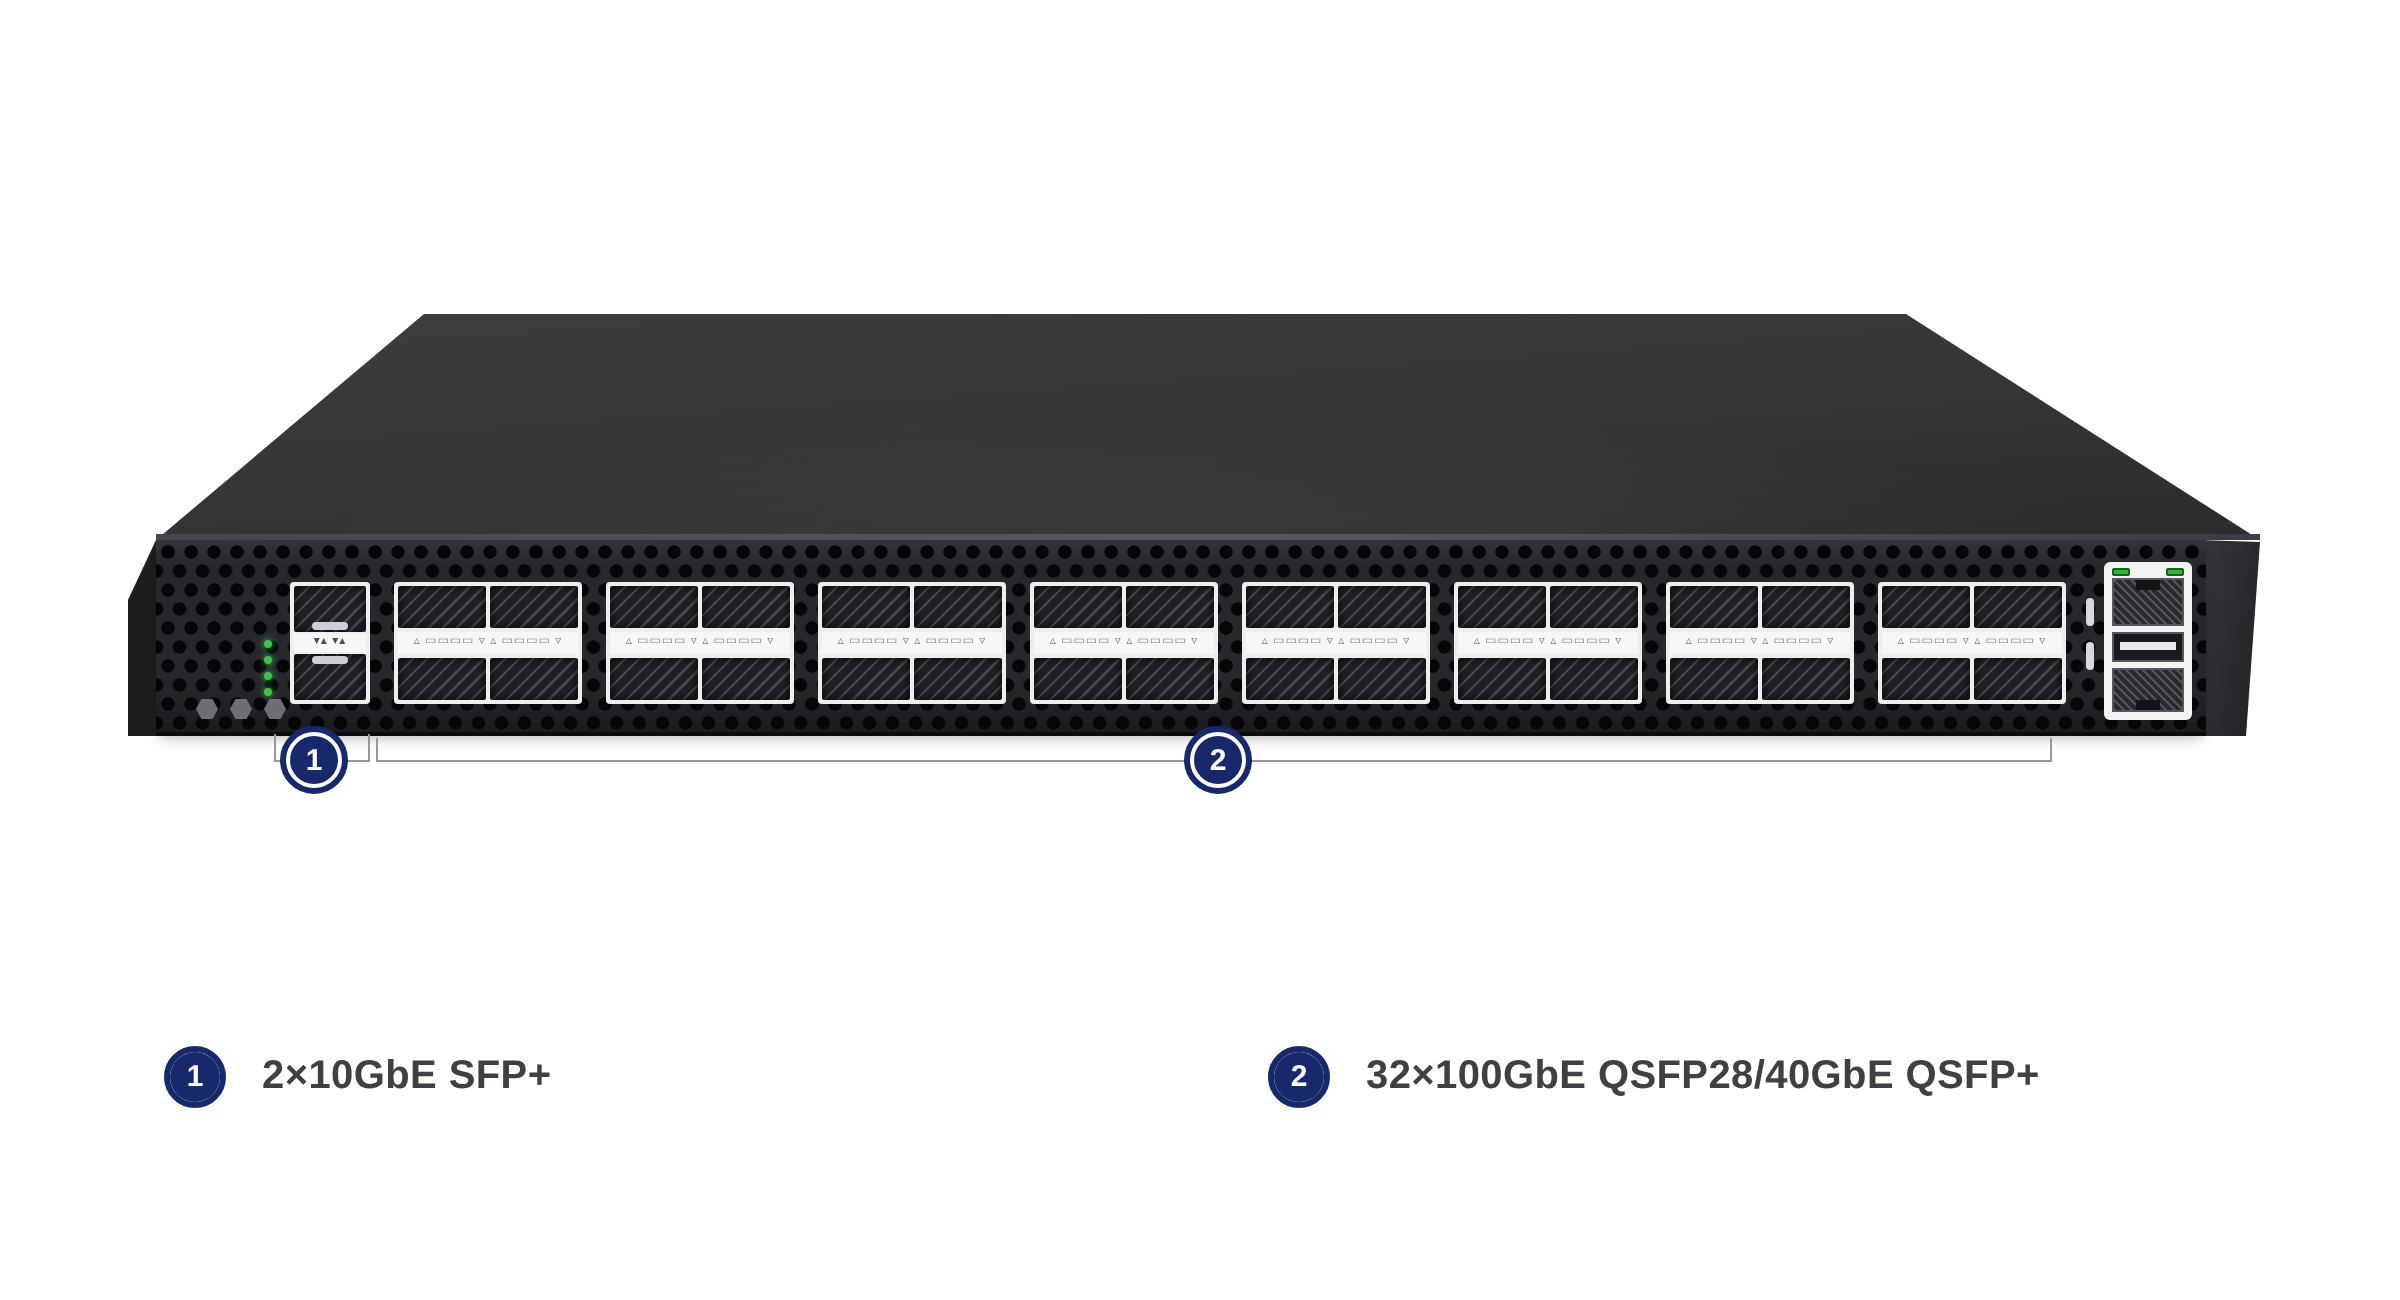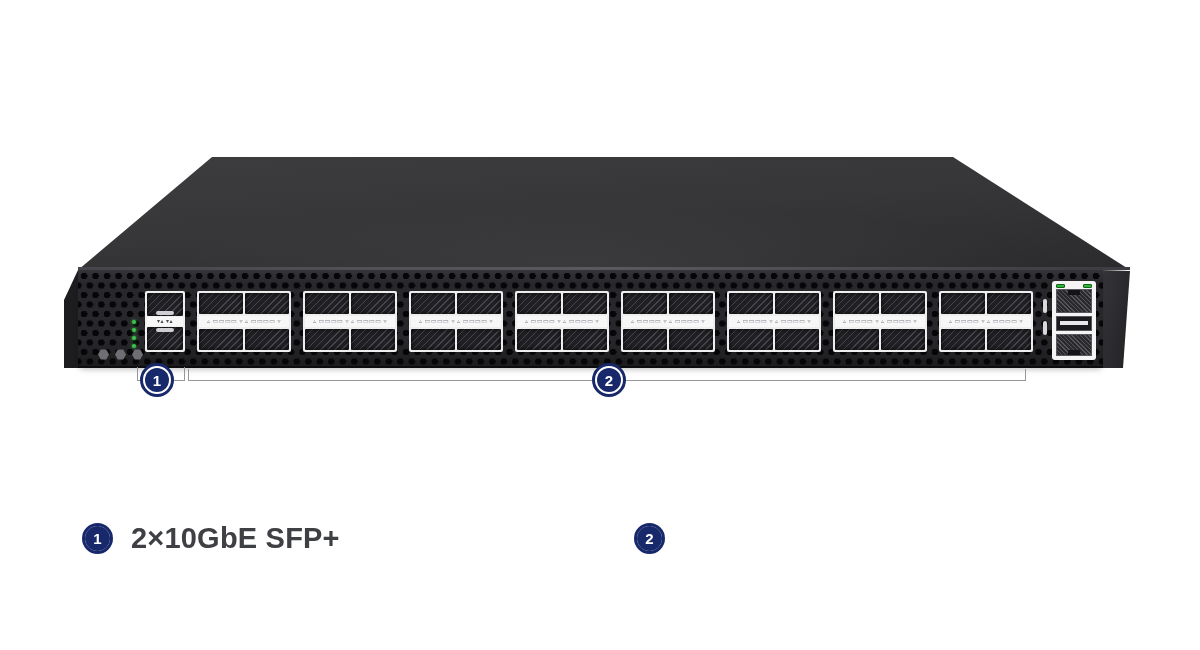--- a/index.html
+++ b/index.html
@@ -111,21 +111,21 @@
     display:flex; align-items:center; justify-content:center; font-weight:bold;
   }
   .marker-inner { width:24px; height:24px; font-size:15px; }
 
   
   .legend-item { position:absolute; top:519px; height:38px; display:flex; align-items:center; gap:18px; }
   .legend-item.li1 { left:82px; } .legend-item.li2 { left:634px; }
   .badge { width:31px; height:31px; border:3px solid #18296b; border-radius:50%;
     background:#ffffff; display:flex; align-items:center; justify-content:center; flex:0 0 auto; }
   .badge-inner { width:25px; height:25px; font-size:15px; }
-  .legend-label { font-size:29px; font-weight:bold; color:#3f4043; letter-spacing:0.2px; white-space:nowrap; }
+  .legend-label { font-size:20px; font-weight:bold; color:#3f4043; letter-spacing:0.2px; white-space:nowrap; }
 </style>
 </head>
 <body>
 
 <div class="scene">
 
   <div class="top-face"></div>
   <div class="front-bevel"></div>
   <div class="left-face"></div>
   <div class="right-face"></div>
@@ -246,15 +246,16 @@
   <div class="legend-item li1">
     <div class="badge">
       <span class="badge-inner">1</span>
     </div>
     <span class="legend-label">2×10GbE SFP+</span>
   </div>
   <div class="legend-item li2">
     <div class="badge">
       <span class="badge-inner">2</span>
     </div>
+    <span class="legend-label">32×100GbE QSFP28/40GbE QSFP+</span>
   </div>
 
 </div>
 
 </body></html>

